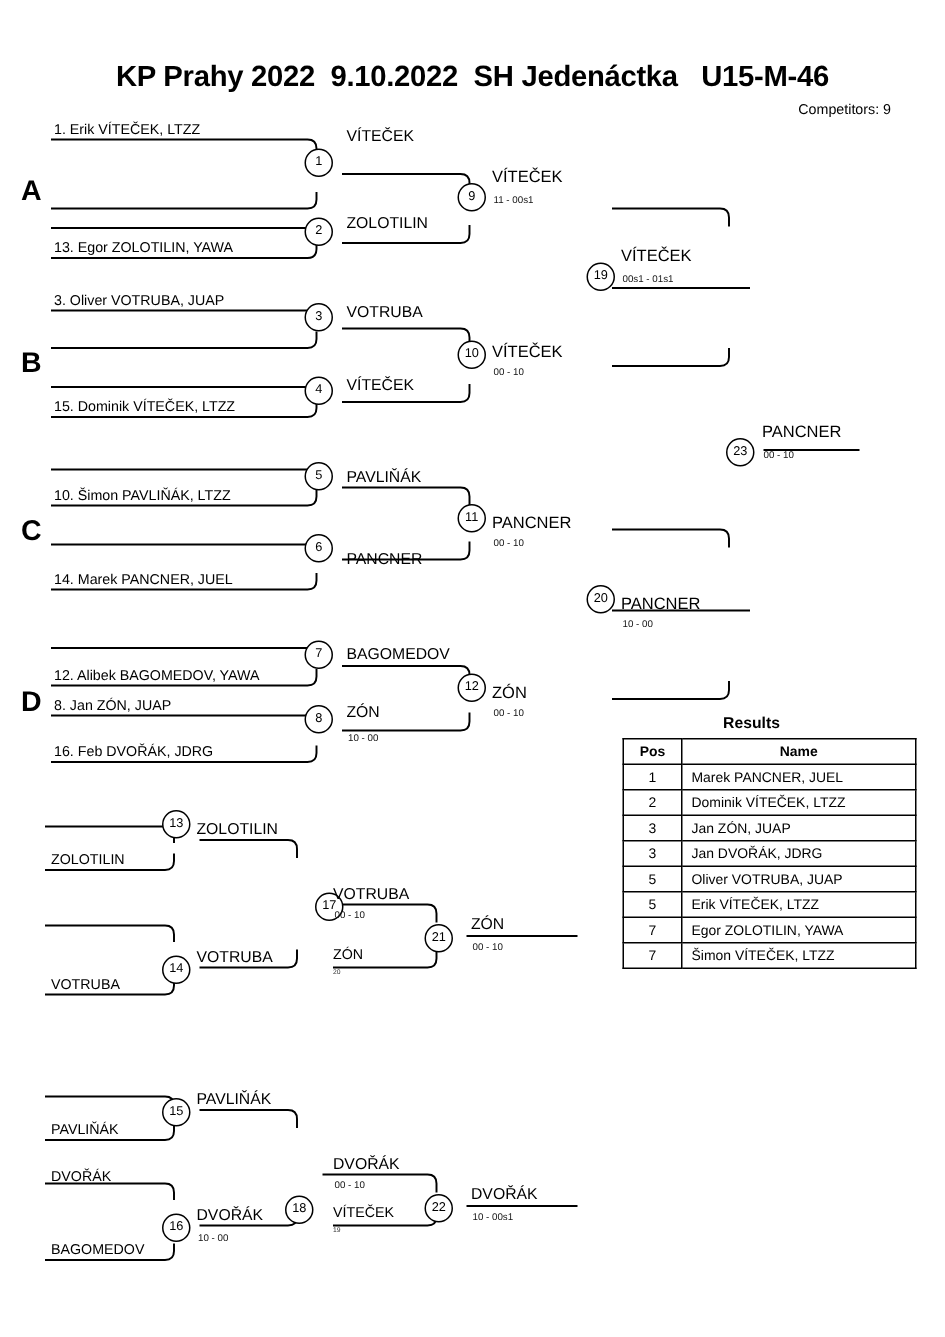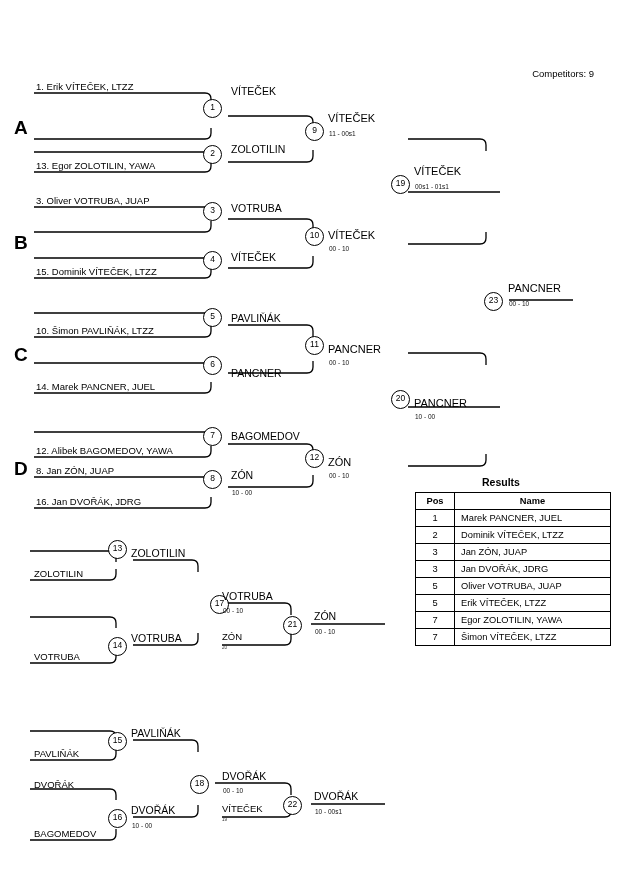--- a/index.html
+++ b/index.html
@@ -60,20 +60,21 @@
   }
   table.results th{font-weight:bold;text-align:center;}
   table.results td.pos{width:34px;text-align:center;}
   table.results td.nm{text-align:left;padding-left:6px;}
 </style>
 </head>
 <body>
 
 <div id="stage">
 
+  <div class="title">KP Prahy 2022  9.10.2022  SH Jedenáctka   U15-M-46</div>
   <div class="competitors">Competitors: 9</div>
 
   <svg class="lines" viewBox="0 0 630 891">
     <g stroke="#000" stroke-width="1.3" fill="none" stroke-linecap="butt">
 
       <path d="M34,93 H205 Q211,93 211,99 V104"></path>
       <path d="M34,139 H205 Q211,139 211,133 V128"></path>
 
       <path d="M228,116 H307 Q313,116 313,122 V128"></path>
 
@@ -156,21 +157,21 @@
   <div class="glabel" style="left:14px;top:459px;">D</div>
 
   <div class="seed" style="left:36px;top:82px;">1. Erik VÍTEČEK, LTZZ</div>
   <div class="seed" style="left:36px;top:161px;">13. Egor ZOLOTILIN, YAWA</div>
   <div class="seed" style="left:36px;top:196px;">3. Oliver VOTRUBA, JUAP</div>
   <div class="seed" style="left:36px;top:267px;">15. Dominik VÍTEČEK, LTZZ</div>
   <div class="seed" style="left:36px;top:326px;">10. Šimon PAVLIŇÁK, LTZZ</div>
   <div class="seed" style="left:36px;top:382px;">14. Marek PANCNER, JUEL</div>
   <div class="seed" style="left:36px;top:446px;">12. Alibek BAGOMEDOV, YAWA</div>
   <div class="seed" style="left:36px;top:466px;">8. Jan ZÓN, JUAP</div>
-  <div class="seed" style="left:36px;top:497px;">16. Jan DVOŘÁK, JDRG</div>
+  <div class="seed" style="left:36px;top:497px;">16. Feb DVOŘÁK, JDRG</div>
 
   <div class="mnum" style="left:203px;top:99px;">1</div>
   <div class="mnum" style="left:203px;top:145px;">2</div>
   <div class="mnum" style="left:203px;top:202px;">3</div>
   <div class="mnum" style="left:203px;top:251px;">4</div>
   <div class="mnum" style="left:203px;top:308px;">5</div>
   <div class="mnum" style="left:203px;top:356px;">6</div>
   <div class="mnum" style="left:203px;top:427px;">7</div>
   <div class="mnum" style="left:203px;top:470px;">8</div>
   <div class="mnum" style="left:305px;top:122px;">9</div>
@@ -180,21 +181,21 @@
   <div class="mnum" style="left:391px;top:175px;">19</div>
   <div class="mnum" style="left:391px;top:390px;">20</div>
   <div class="mnum" style="left:484px;top:292px;">23</div>
 
   <div class="mnum" style="left:108px;top:540px;">13</div>
   <div class="mnum" style="left:108px;top:637px;">14</div>
   <div class="mnum" style="left:190px;top:595px;margin-left:20px;">17</div>
   <div class="mnum" style="left:283px;top:616px;">21</div>
   <div class="mnum" style="left:108px;top:732px;">15</div>
   <div class="mnum" style="left:108px;top:809px;">16</div>
-  <div class="mnum" style="left:190px;top:775px;">18</div>
+  <div class="mnum" style="left:190px;top:797px;">18</div>
   <div class="mnum" style="left:283px;top:796px;">22</div>
 
   <div class="wname" style="left:231px;top:86px;">VÍTEČEK</div>
   <div class="wname" style="left:231px;top:144px;">ZOLOTILIN</div>
   <div class="wname" style="left:231px;top:203px;">VOTRUBA</div>
   <div class="wname" style="left:231px;top:252px;">VÍTEČEK</div>
   <div class="wname" style="left:231px;top:313px;">PAVLIŇÁK</div>
   <div class="wname" style="left:231px;top:368px;">PANCNER</div>
   <div class="wname" style="left:231px;top:431px;">BAGOMEDOV</div>
 

